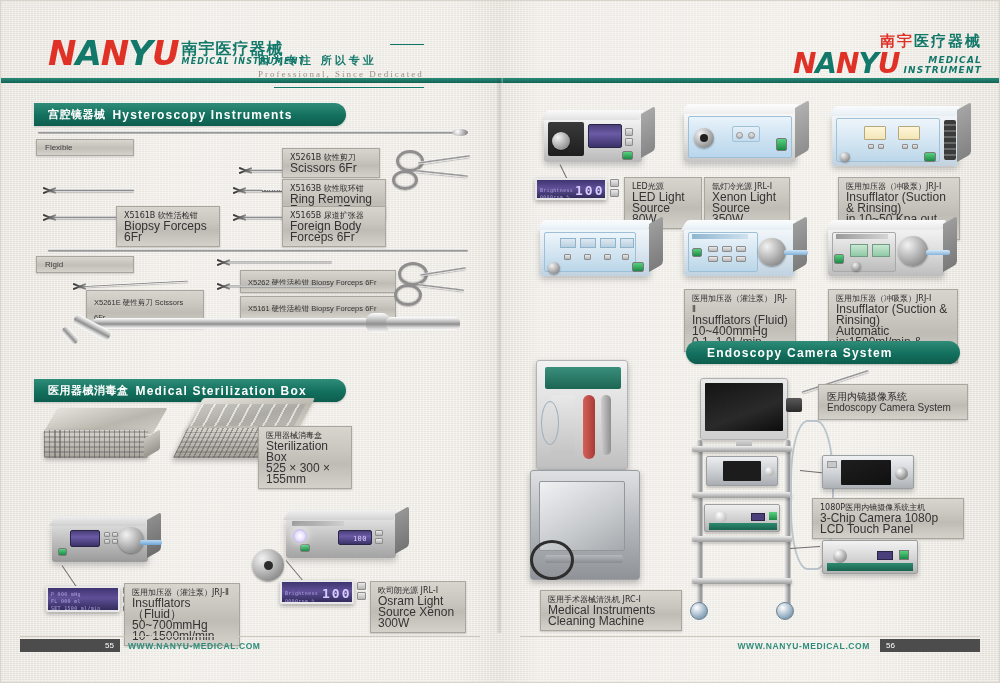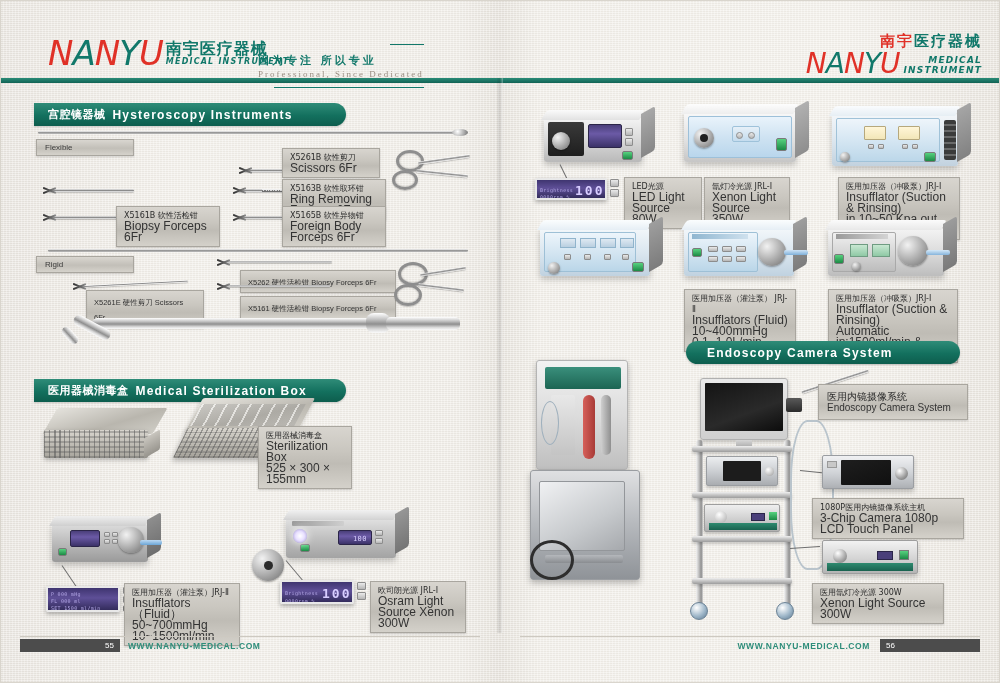--- a/index.html
+++ b/index.html
@@ -25,21 +25,21 @@
   }
   
   .hdr-rule {
     position:absolute; left:0; width:1000px; height:5px;
     background:linear-gradient(180deg,#2a8c78,#116254);
   }
   .logo-left { position:absolute; left:48px; top:38px; display:flex; align-items:flex-end; }
   .logo-right { position:absolute; right:18px; top:33px; text-align:right; }
   .nanyu-word {
     font-family:"DejaVu Sans", sans-serif;
-    font-style:italic; font-weight:normal; letter-spacing:-1px;
+    font-style:italic; font-weight:bold; letter-spacing:-1px;
     font-size:34px; line-height:30px;
   }
   .nanyu-word .n1 { color:#e03127; }
   .nanyu-word .n2 { color:#11786a; }
   .cn-brand {
     font-family:"DejaVu Sans", sans-serif; font-weight:bold;
     color:#11786a; font-size:16px; letter-spacing:1px; line-height:17px;
   }
   .cn-brand-red { color:#e03127; }
   .mi-sub {
@@ -314,21 +314,21 @@
   <div class="shaft" style="left:48px; top:216px; width:86px; height:3px;"></div>
   <div class="jaw" style="left:42px; top:214px;"></div>
   <div class="cap" style="left:116px; top:206px; width:104px;">
     <span class="cn">X5161B 软性活检钳</span>
     <span class="en">Biopsy Forceps 6Fr</span>
   </div>
 
   <div class="shaft" style="left:238px; top:216px; width:92px; height:3px;"></div>
   <div class="jaw" style="left:232px; top:214px;"></div>
   <div class="cap" style="left:282px; top:206px; width:104px;">
-    <span class="cn">X5165B 软性异物钳</span>
+    <span class="cn">X5165B 尿道扩张器</span>
     <span class="en">Foreign Body Forceps 6Fr</span>
   </div>
 
   <div class="sheath" style="left:48px; top:249px; width:420px;"></div>
 
   <div class="plainbox" style="left:36px; top:256px; width:98px; height:17px;">Rigid</div>
 
   <div class="shaft" style="left:222px; top:261px; width:110px; height:2px;"></div>
   <div class="jaw" style="left:216px; top:259px;"></div>
   <div class="cap one-line inline" style="left:240px; top:270px; width:156px;">
@@ -629,20 +629,24 @@
   </div>
   <div class="washer" style="left:530px; top:470px; width:110px; height:110px;
        background:linear-gradient(180deg,#dfe0e2,#b9bcc0 45%,#8f9398);border:1px solid #9a9da1;">
     <div style="position:absolute;left:8px;top:10px;width:86px;height:70px;border-radius:2px;
       background:linear-gradient(150deg,#f0f1f3,#c7cacd 60%,#a6a9ad);border:1px solid #93969a;"></div>
     <div style="position:absolute;left:14px;top:84px;width:78px;height:8px;border-radius:2px;
       background:linear-gradient(180deg,#b5b8bc,#8a8d91);"></div>
   </div>
   <div class="cable" style="left:530px;top:540px;width:44px;height:40px;border-color:#2e2e2e;border-width:3px;"></div>
 
+  <div class="cap" style="left:540px; top:590px; width:142px;">
+    <span class="cn">医用手术器械清洗机 JRC-Ⅰ</span>
+    <span class="en">Medical Instruments Cleaning Machine</span>
+  </div>
 
   <div class="monitor" style="left:700px; top:378px; width:88px; height:62px;">
     <div class="screen"></div>
   </div>
   <div style="position:absolute;left:736px;top:440px;width:16px;height:8px;background:linear-gradient(180deg,#d6d6d6,#a8a8a8);"></div>
   <div style="position:absolute;left:722px;top:447px;width:44px;height:5px;border-radius:2px;background:linear-gradient(180deg,#ececec,#b4b4b4);"></div>
 
   <div class="cartpost" style="left:696px; top:440px; height:168px;"></div>
   <div class="cartpost" style="left:784px; top:440px; height:168px;"></div>
 
@@ -702,24 +706,20 @@
   <div style="position:absolute;left:822px;top:540px;width:96px;height:34px;border-radius:2px;
     background:linear-gradient(180deg,#f2f2f2,#d4d4d4 55%,#b4b4b4);border:1px solid #9e9e9e;
     box-shadow:0 3px 5px rgba(0,0,0,.22);">
     <div style="position:absolute;left:4px;top:22px;width:86px;height:8px;background:linear-gradient(180deg,#2e8a6f,#19624f);"></div>
     <div style="position:absolute;left:10px;top:8px;width:14px;height:14px;border-radius:50%;
       background:radial-gradient(circle at 35% 30%,#fff,#a4a4a4 60%,#707070);"></div>
     <div style="position:absolute;left:54px;top:10px;width:16px;height:9px;background:#4a3f7a;border:1px solid #2b2548;"></div>
     <div style="position:absolute;left:76px;top:9px;width:10px;height:10px;background:linear-gradient(180deg,#57d27f,#1c8a45);border:1px solid #7a7a7a;"></div>
   </div>
 
-  <div class="cap" style="left:812px; top:583px; width:132px;">
-    <span class="cn">医用氙灯冷光源 300W</span>
-    <span class="en">Xenon Light Source 300W</span>
-  </div>
 
   <div class="footrule" style="left:20px; top:636px; width:460px;"></div>
   <div class="footrule" style="left:520px; top:636px; width:460px;"></div>
 
   <div class="pagenum wide" style="left:20px; top:639px; justify-content:flex-end; padding-right:6px;">55</div>
   <div class="weburl" style="left:128px; top:641px;">WWW.NANYU-MEDICAL.COM</div>
 
   <div class="weburl" style="right:130px; top:641px;">WWW.NANYU-MEDICAL.COM</div>
   <div class="pagenum wide" style="right:20px; top:639px; justify-content:flex-start; padding-left:6px;">56</div>
 

